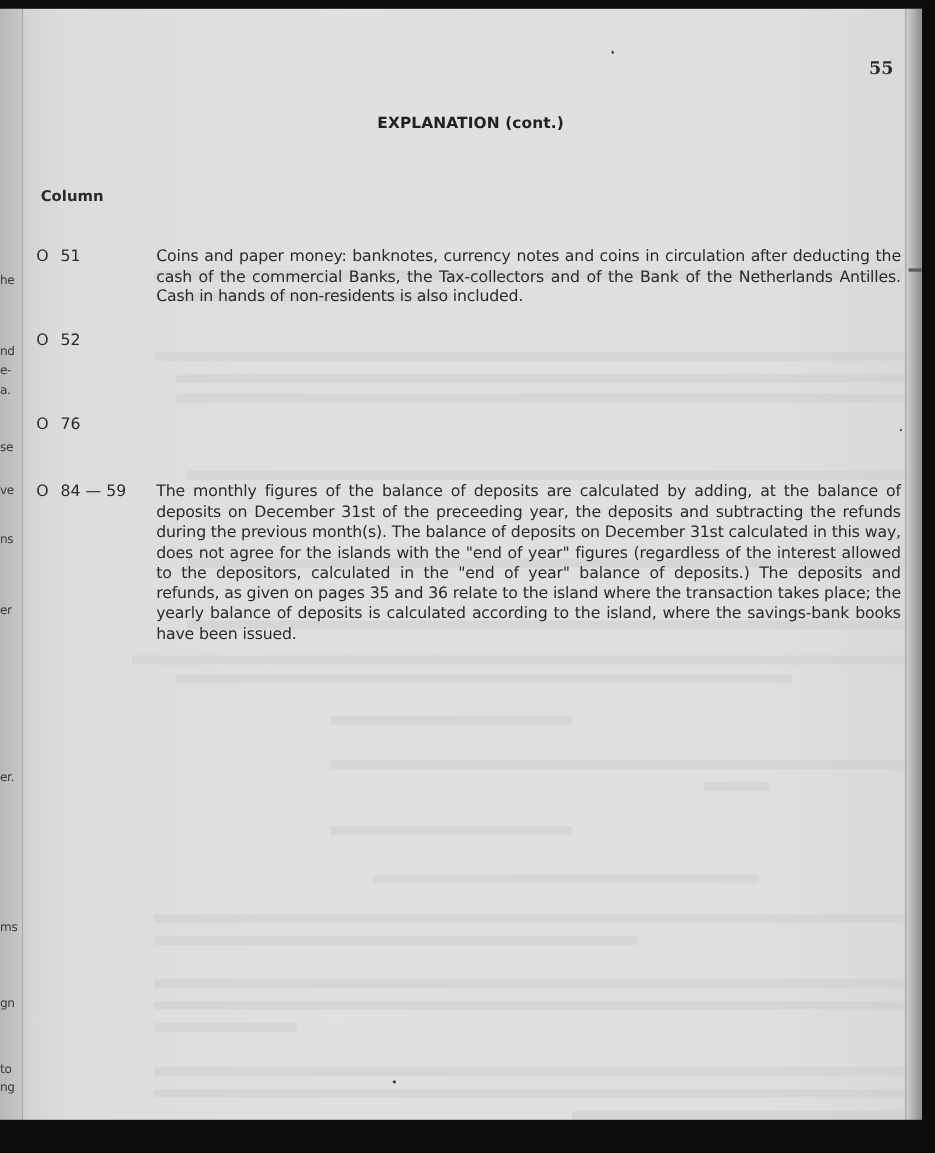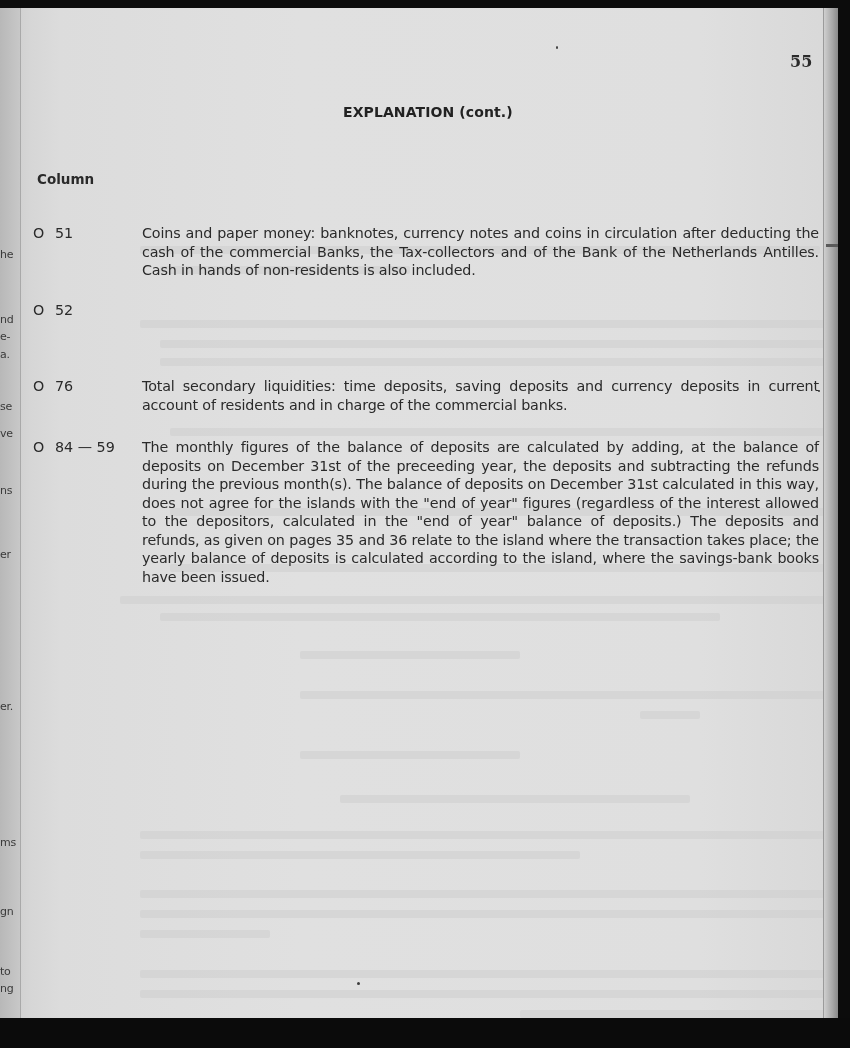--- a/index.html
+++ b/index.html
@@ -179,21 +179,21 @@
     <div class="line" style="left:140px;top:982px;width:690px;"></div>
     <div class="line" style="left:520px;top:1002px;width:310px;"></div>
   </div>
 
   <div class="left-strip">
     <span class="frag" style="top:240px">he</span>
     <span class="frag" style="top:305px">nd</span>
     <span class="frag" style="top:322px">e-</span>
     <span class="frag" style="top:340px">a.</span>
     <span class="frag" style="top:392px">se</span>
-    <span class="frag" style="top:419px">ve</span>
+    <span class="frag" style="top:431px">ve</span>
     <span class="frag" style="top:476px">ns</span>
     <span class="frag" style="top:540px">er</span>
     <span class="frag" style="top:692px">er.</span>
     <span class="frag" style="top:828px">ms</span>
     <span class="frag" style="top:897px">gn</span>
     <span class="frag" style="top:957px">to</span>
     <span class="frag" style="top:974px">ng</span>
   </div>
 
   <div class="right-edge">
@@ -214,21 +214,20 @@
   <div class="entry" style="top:265px;">
     <div class="ref">
       <span class="series">O</span><span>52</span>
     </div>
   </div>
 
   <div class="entry" style="top:341px;">
     <div class="ref">
       <span class="series">O</span><span>76</span>
     </div>
-    <div class="text">Total secondary liquidities: time deposits, saving deposits and currency deposits in current account of residents and in charge of the commercial banks.</div>
   </div>
 
   <div class="entry" style="top:402px;">
     <div class="ref">
       <span class="series">O</span><span>84 — 59</span>
     </div>
     <div class="text">The monthly figures of the balance of deposits are calculated by adding, at the balance of deposits on December 31st of the preceeding year, the deposits and subtracting the refunds during the previous month(s). The balance of deposits on December 31st calculated in this way, does not agree for the islands with the "end of year" figures (regardless of the interest allowed to the depositors, calculated in the "end of year" balance of deposits.) The deposits and refunds, as given on pages 35 and 36 relate to the island where the transaction takes place; the yearly balance of deposits is calculated according to the island, where the savings-bank books have been issued.</div>
   </div>
 
 

